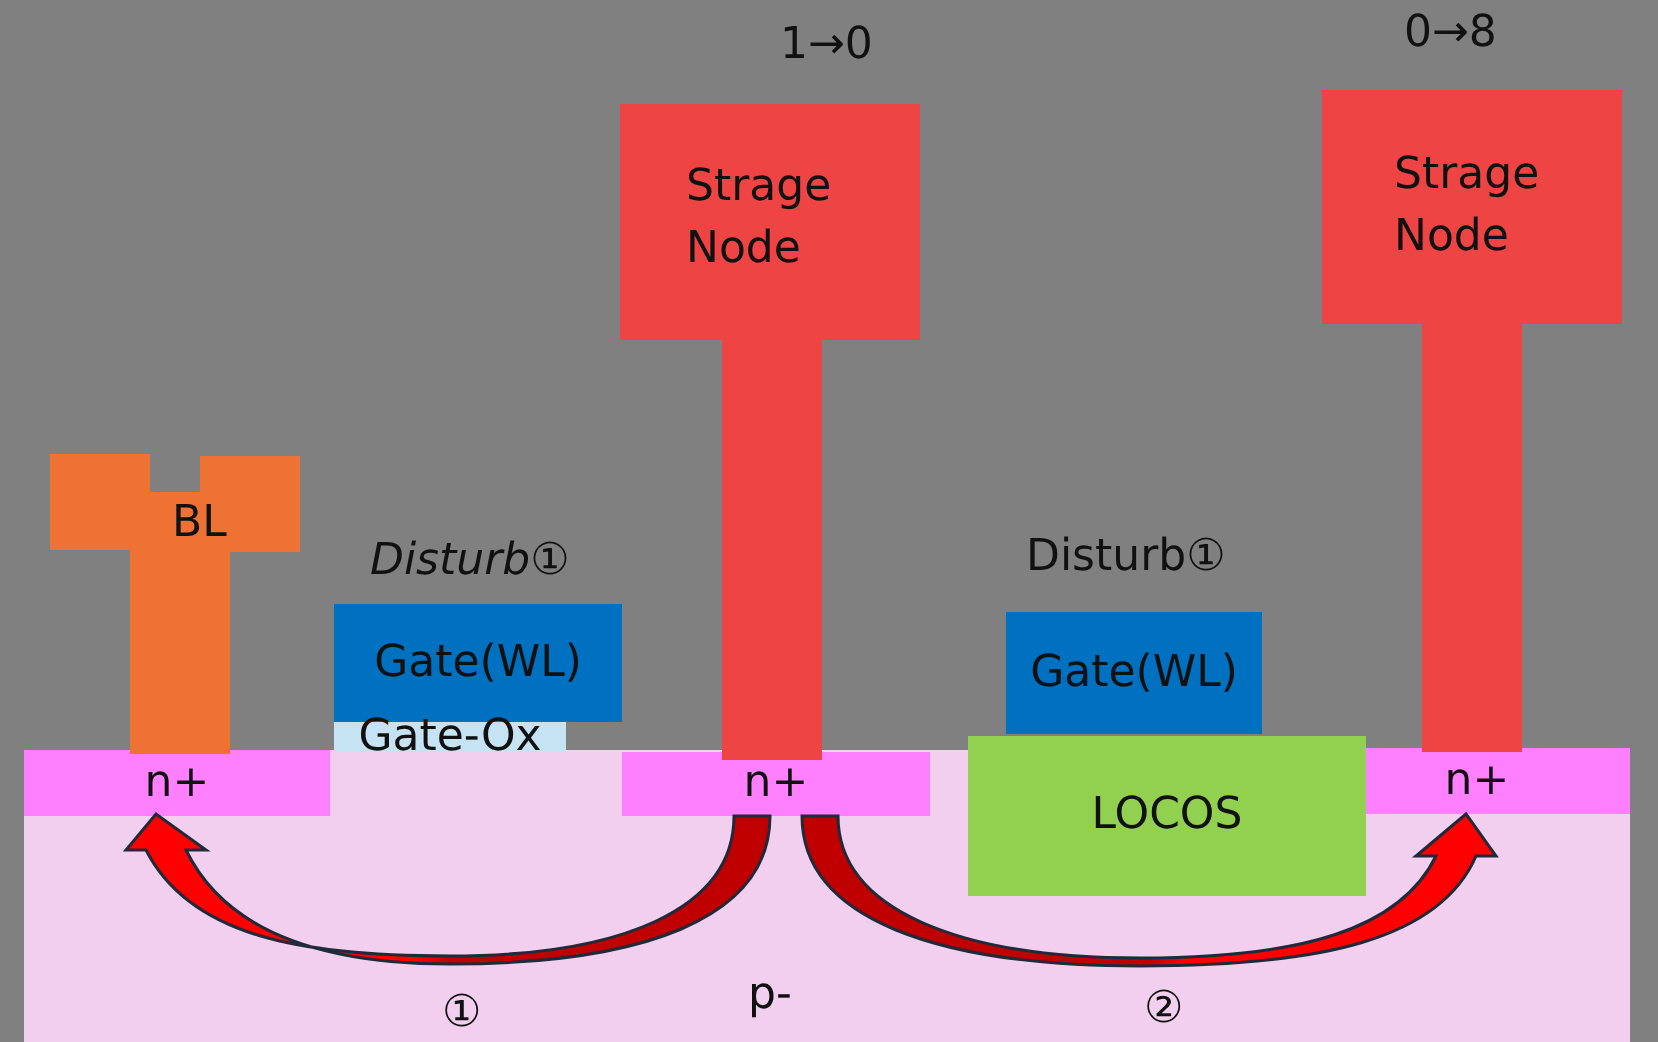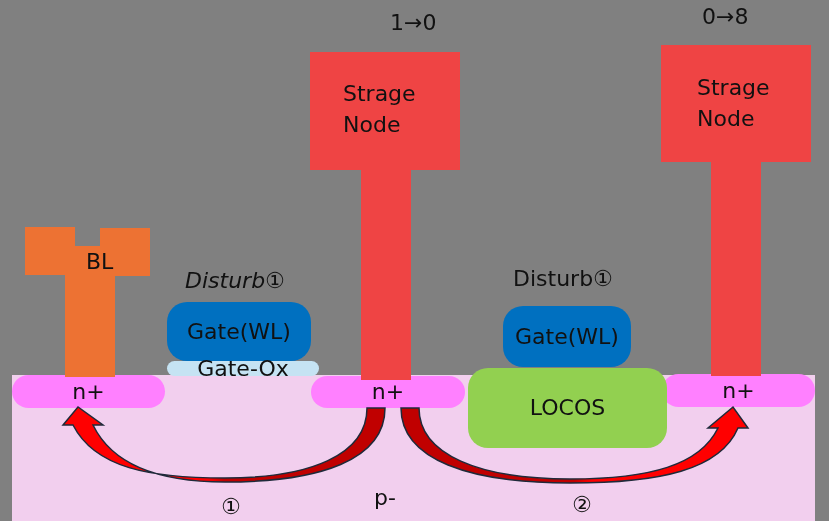--- a/index.html
+++ b/index.html
@@ -1,20 +1,20 @@
 <!DOCTYPE html>
 <html><head>
 <meta charset="utf-8">
 <style>
   html, body { margin: 0; padding: 0; }
   body { width: 829px; height: 521px; background: #808080; position: relative; overflow: hidden;
          font-family: "DejaVu Sans", sans-serif; color: #111; }
   .abs { position: absolute; box-sizing: border-box; }
   .lbl { position: absolute; font-size: 22px; white-space: nowrap; line-height: 1; }
-  .center { display: flex; align-items: center; justify-content: center; text-align: center; border-radius: 20px; }
+  .center { display: flex; align-items: center; justify-content: center; text-align: center; }
   #substrate { left: 12px; top: 375px; width: 803px; height: 146px; background: #f2cfee; }
   .nplus { background: #ff80ff; }
   .sn { background: #ef4444; padding-left: 20px; }
   .bl { background: #ed7233; }
   .gate { background: #0070c0; }
   #ox { background: #c5e3f3; }
   #locos { background: #92d050; }
   svg#arrows { position: absolute; left: 0; top: 0; }
 </style>
 </head>
@@ -36,36 +36,36 @@
 <div class="abs bl" style="left:25px;top:227px;width:50px;height:48px;"></div>
 <div class="abs bl" style="left:100px;top:228px;width:50px;height:48px;"></div>
 <div class="abs bl" style="left:25px;top:246px;width:125px;height:29px;"></div>
 <div class="abs bl" style="left:65px;top:274px;width:50px;height:103px;"></div>
 <div class="lbl" style="left:72px;top:251px;margin-left:14px;">BL</div>
 
 <div class="lbl" style="left:185px;top:270px;font-style:italic;">Disturb①</div>
 <div class="abs gate center" style="left:167px;top:302px;width:144px;height:59px;">
   <span class="lbl" style="position:static;">Gate(WL)</span>
 </div>
-<div id="ox" class="abs center" style="left:167px;top:361px;width:152px;height:15px;overflow:visible;">
+<div id="ox" class="abs center" style="left:167px;top:361px;width:116px;height:15px;overflow:visible;">
   <span class="lbl" style="position:static;">Gate-Ox</span>
 </div>
 
 <div class="lbl" style="left:356px;top:12px;margin-left:34px;">1→0</div>
 <div class="abs sn" style="left:310px;top:52px;width:150px;height:118px;">
   <div class="lbl" style="left:33px;top:31px;">Strage</div>
   <div class="lbl" style="left:33px;top:62px;">Node</div>
 </div>
 <div class="abs sn" style="left:361px;top:169px;width:50px;height:211px;"></div>
 
 <div class="lbl" style="left:513px;top:268px;">Disturb①</div>
 <div class="abs gate center" style="left:503px;top:306px;width:128px;height:61px;">
   <span class="lbl" style="position:static;">Gate(WL)</span>
 </div>
-<div id="locos" class="abs center" style="left:468px;top:368px;width:199px;height:80px;">
+<div id="locos" class="abs center" style="left:484px;top:368px;width:199px;height:80px;">
   <span class="lbl" style="position:static;">LOCOS</span>
 </div>
 
 <div class="lbl" style="left:702px;top:6px;">0→8</div>
 <div class="abs sn" style="left:661px;top:45px;width:150px;height:117px;">
   <div class="lbl" style="left:36px;top:32px;">Strage</div>
   <div class="lbl" style="left:36px;top:63px;">Node</div>
 </div>
 <div class="abs sn" style="left:711px;top:161px;width:50px;height:215px;"></div>
 

